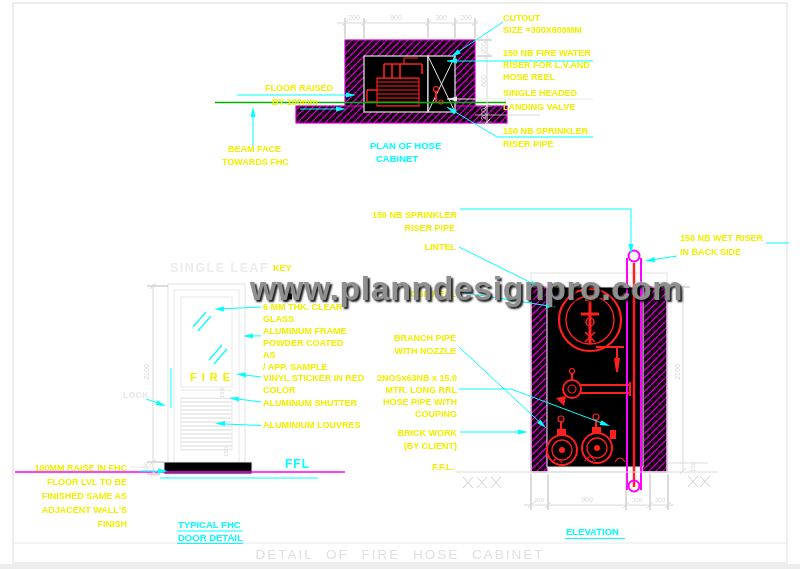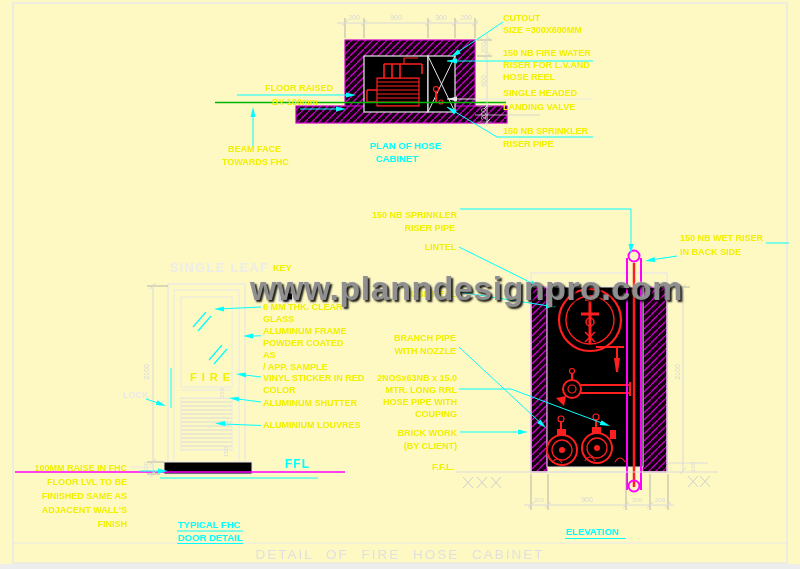--- a/index.html
+++ b/index.html
@@ -1,16 +1,16 @@
 <!DOCTYPE html>
 <html><head>
 <meta charset="utf-8">
 <style>
   html,body{margin:0;padding:0;background:#000;}
-  #stage{position:relative;width:800px;height:569px;background:#fef9c3;overflow:hidden;
+  #stage{position:relative;width:800px;height:569px;background:#ffffff;overflow:hidden;
          font-family:"Liberation Sans", sans-serif;}
   svg text{font-family:"Liberation Sans", sans-serif;}
   .yl  {fill:#f0f000;font-size:9px;font-weight:bold;}
   .cy  {fill:#00ffff;font-size:9.5px;font-weight:bold;}
   .cyL {fill:#00ffff;font-size:12px;font-weight:bold;letter-spacing:1px;}
   .wh  {fill:#e8e8e8;font-size:9px;font-weight:bold;}
   .wt  {fill:#ececec;font-size:12.5px;font-weight:bold;letter-spacing:1.5px;}
   .dim {fill:#d8d8d8;font-size:7px;}
   .dims{fill:#d8d8d8;font-size:6px;}
   .fire{fill:#f0f000;font-size:11px;font-weight:bold;letter-spacing:5px;}

